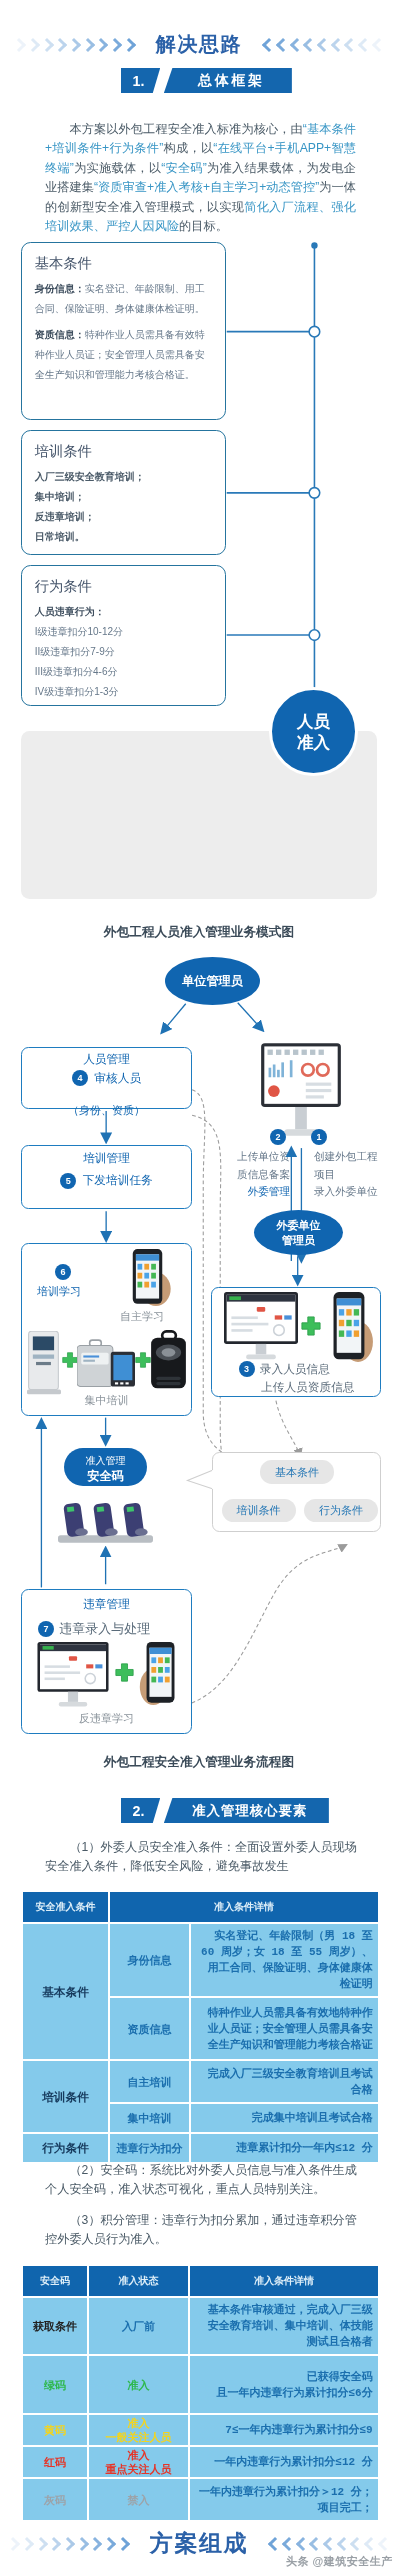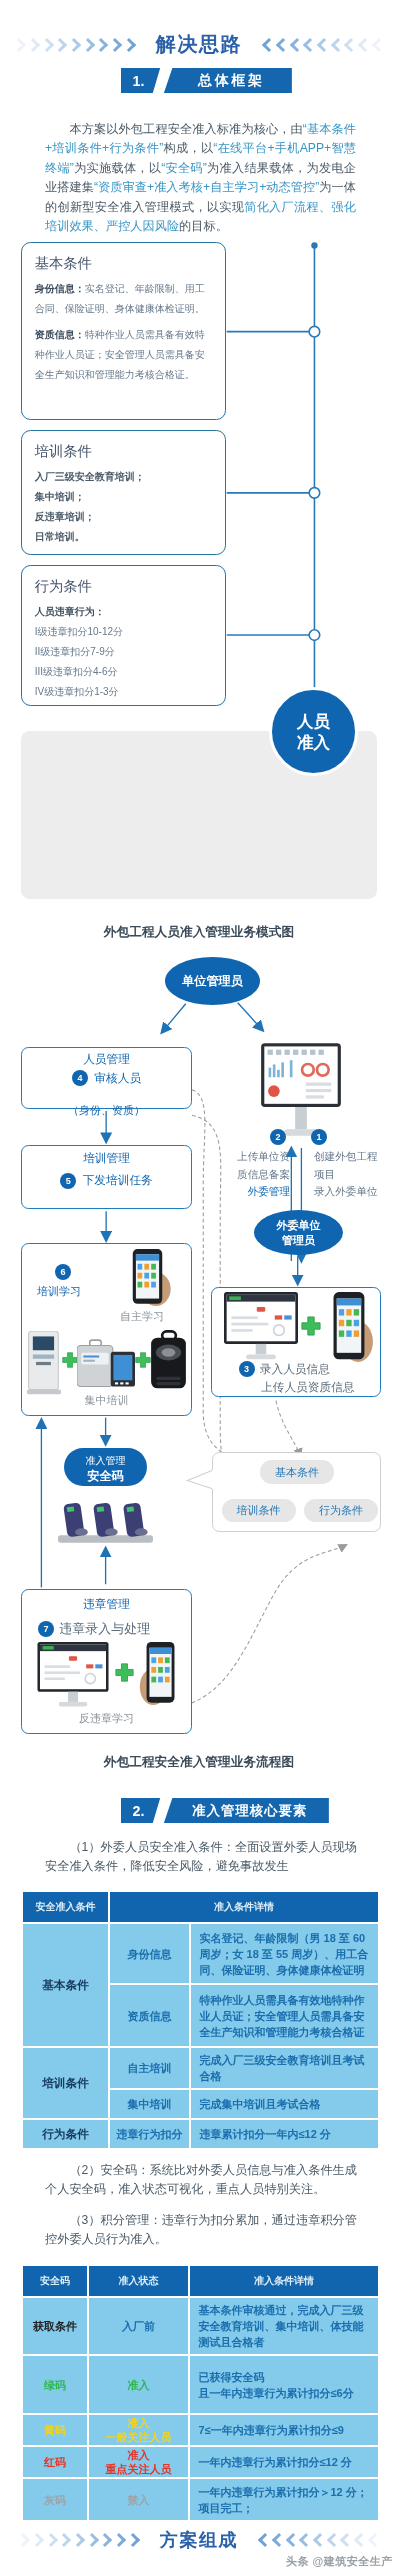--- a/index.html
+++ b/index.html
@@ -60,21 +60,21 @@
   
   .para{left:45px;width:312px;font-size:12.2px;line-height:19px;color:#4A5A66;text-align:justify;text-indent:2em;}
 
   
   .tbl{border-collapse:separate;border-spacing:2.1px;width:359px;table-layout:fixed;}
   .tbl td{vertical-align:middle;}
   .tbl .hd{background:#1065AE;color:#DDEEF8;font-size:10px;font-weight:bold;text-align:center;}
   .tbl .cell{background:#84CAEB;font-size:11px;font-weight:bold;line-height:16px;color:#1B6FAE;}
   .tbl .c1{color:#173B5E;text-align:center;font-size:11.7px;}
   .tbl .c2{text-align:center;}
-  .tbl .c3{text-align:left;padding:4.2px 5.3px 4.2px 8.5px;}
+  .tbl .c3{text-align:right;padding:4.2px 5.3px 4.2px 8.5px;font-family:Liberation Mono, monospace;}
   .c-black{color:#222!important}.c-green{color:#2EB84D!important}.c-yellow{color:#F2D41F!important}
   .c-red{color:#E53528!important}.c-gray{color:#9CA3A9!important}
 
   .watermark{font-size:11px;font-weight:bold;color:#9AA0A6;letter-spacing:0.5px;}
   svg{display:block;}
 </style>
 </head>
 <body>
 
 <div id="canvas">
@@ -588,21 +588,21 @@
       <i class="chv r o1"></i>
         <i class="chv r o2"></i>
         <i class="chv r o3"></i>
         <i class="chv r o4"></i>
         <i class="chv r o5"></i>
         <i class="chv r o6"></i>
         <i class="chv r o7"></i>
         <i class="chv r o8"></i>
         <i class="chv r o9"></i>
     </span>
-    <span class="sec-title" style="font-size:18px;">方案组成</span>
+    <span class="sec-title" style="font-size:23px;">方案组成</span>
     <span class="chvrow">
       <i class="chv l o9"></i>
         <i class="chv l o8"></i>
         <i class="chv l o7"></i>
         <i class="chv l o6"></i>
         <i class="chv l o5"></i>
         <i class="chv l o4"></i>
         <i class="chv l o3"></i>
         <i class="chv l o2"></i>
         <i class="chv l o1"></i>

